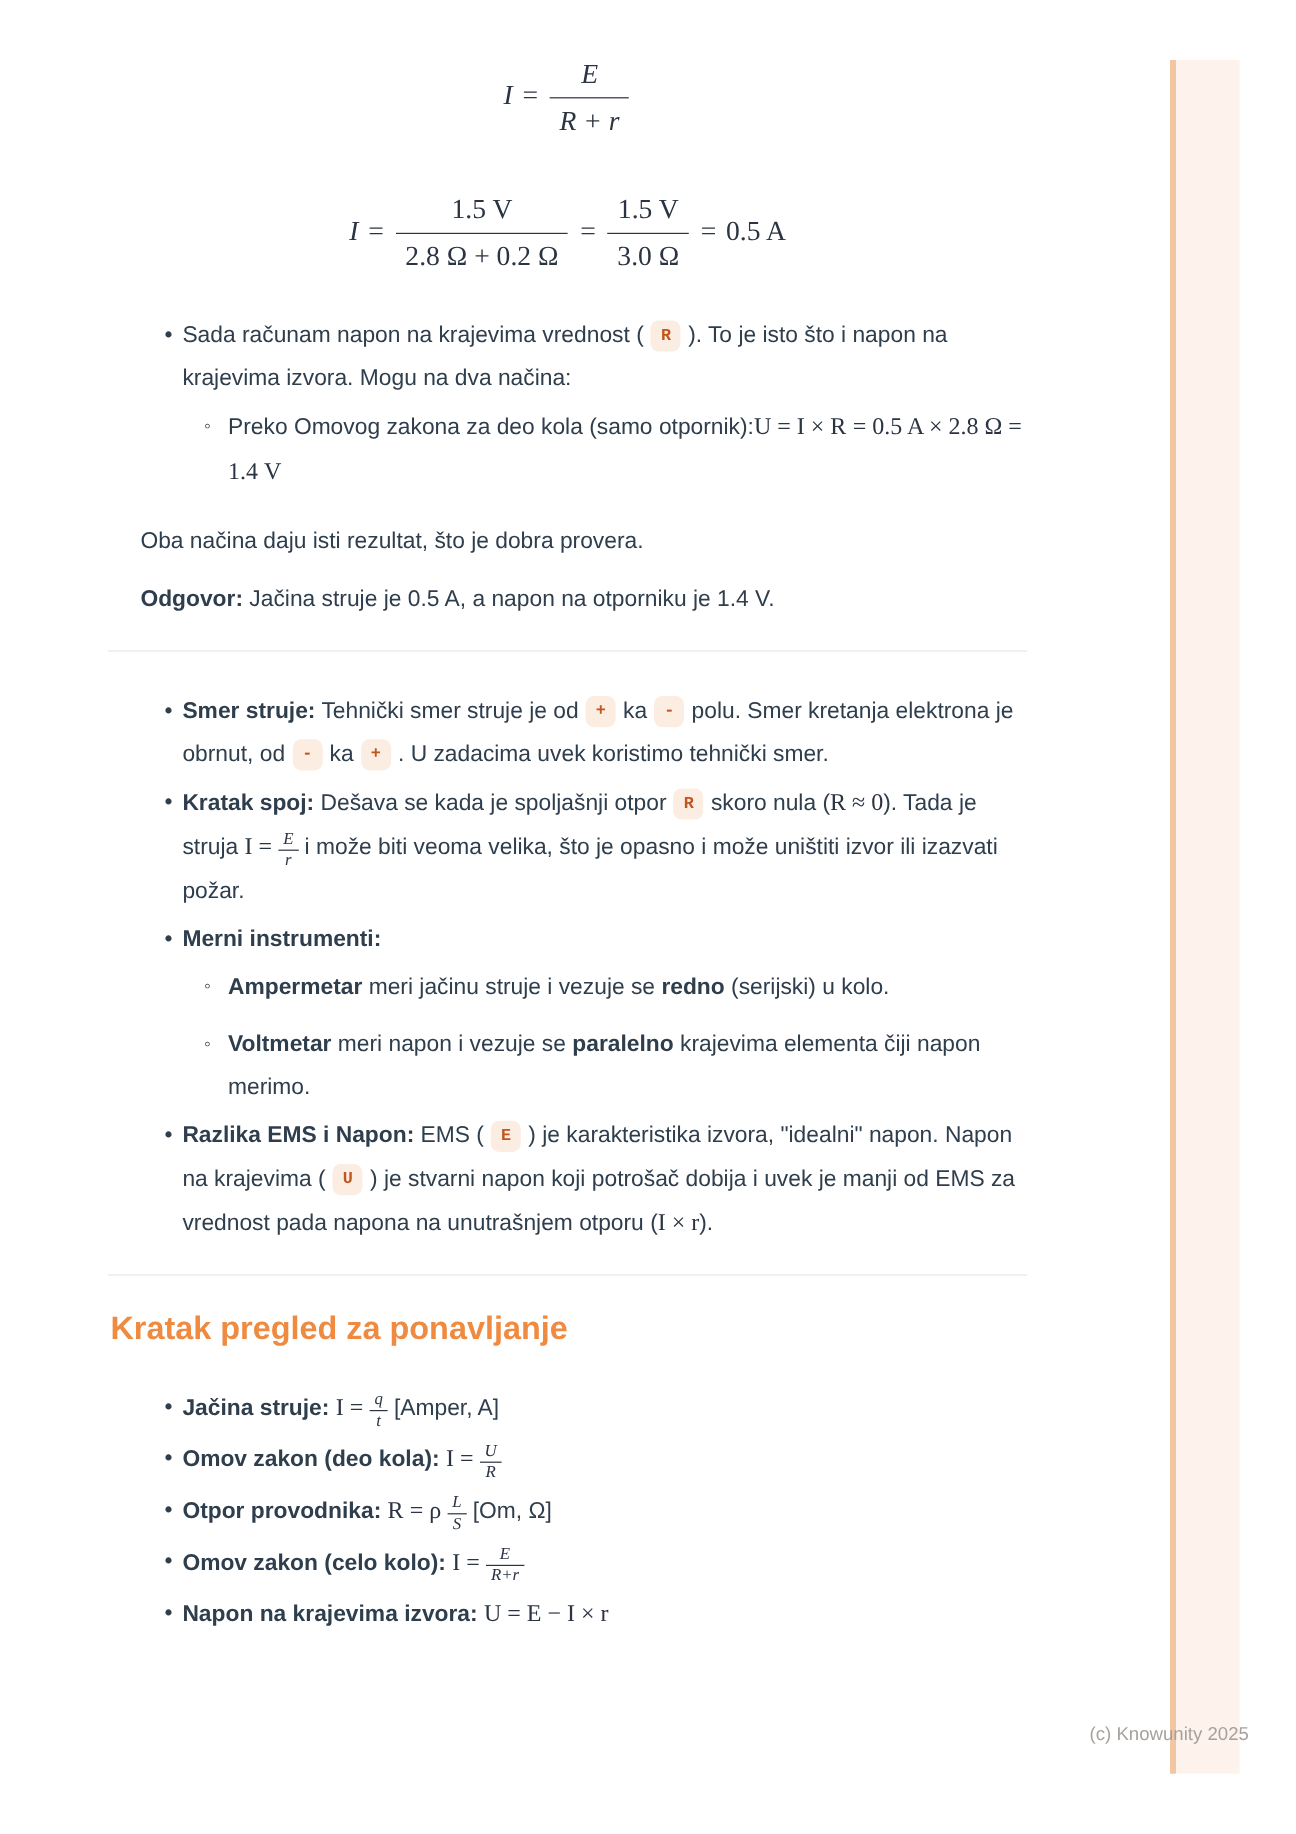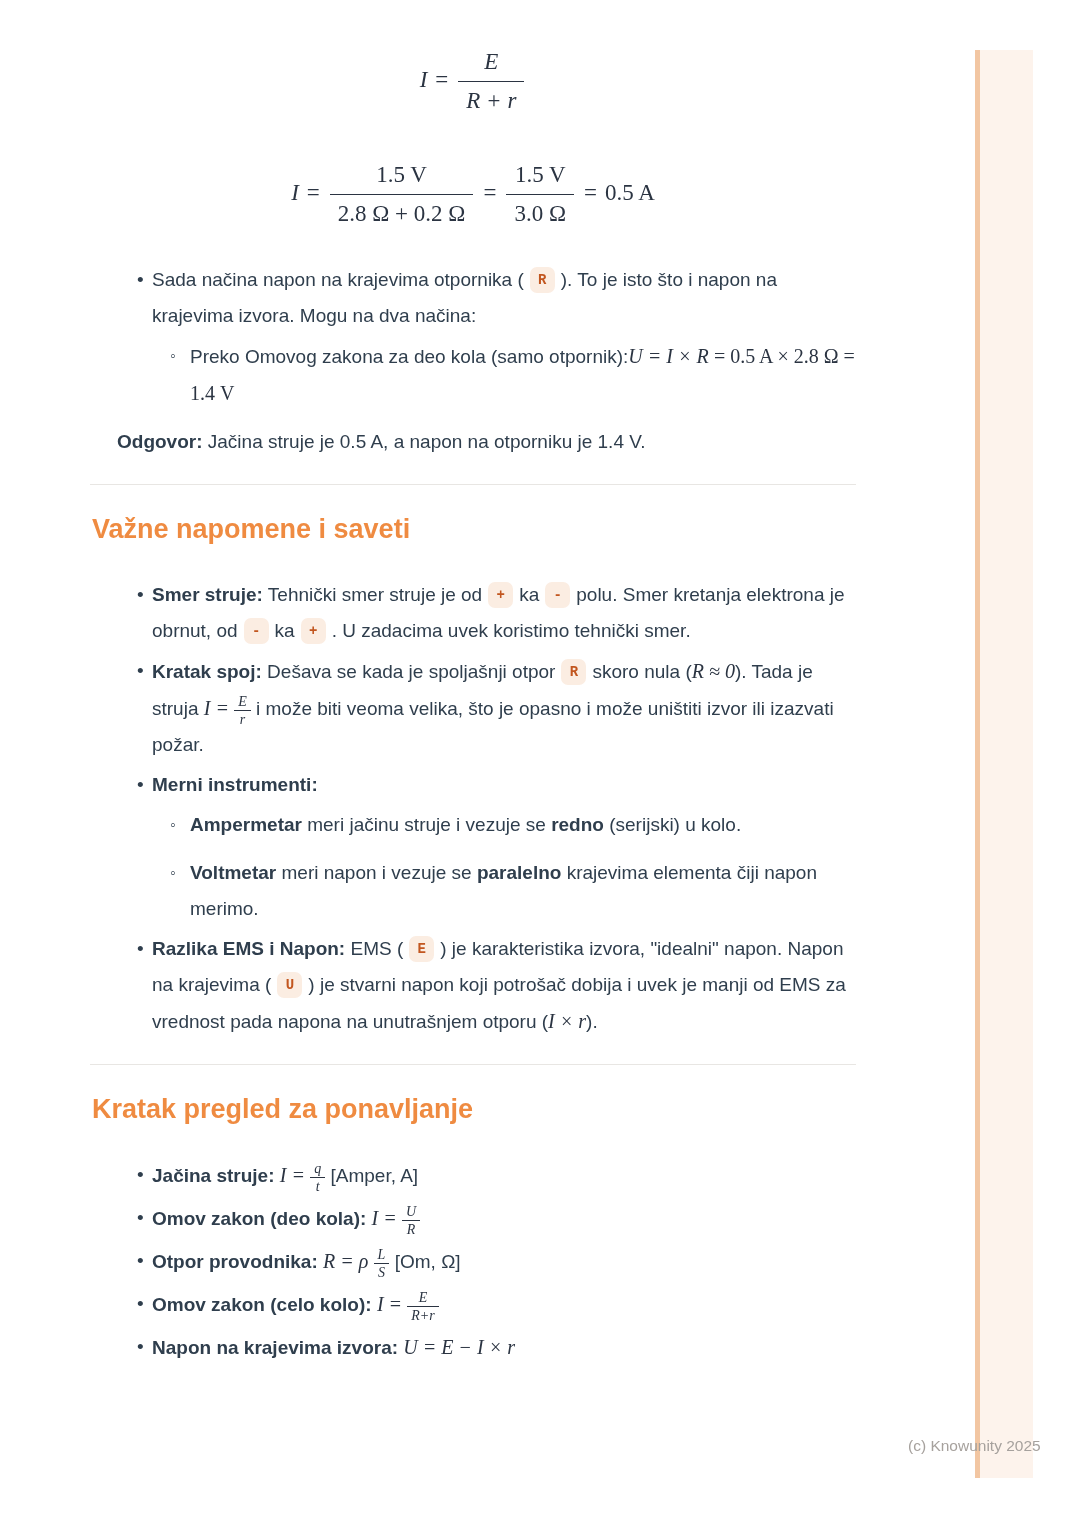--- a/index.html
+++ b/index.html
@@ -40,21 +40,21 @@
   }
   .dmath.f1{margin-top:46px;}
   .dmath.f2{margin-top:42px;}
   .dmath .var{font-style:italic;}
   .dmath .eq{margin:0 8px;}
   .frac{display:inline-block;vertical-align:middle;text-align:center;padding:0 2px;}
   .frac .num{display:block;padding:1px 8px 4px;}
   .frac .den{display:block;padding:4px 8px 1px;border-top:1.6px solid currentColor;}
 
   
-  .m{font-family:"Liberation Serif",serif;font-style:italic;font-size:20px;color:var(--math-ink);}
+  .m{font-family:"Liberation Serif",serif;font-size:20px;color:var(--math-ink);}
   .m.up{font-style:normal;}
   .sfrac{
     display:inline-block;text-align:center;vertical-align:-9px;
     font-family:"Liberation Serif",serif;font-style:italic;
     font-size:14px;line-height:15px;color:var(--math-ink);
   }
   .sfrac .num{display:block;padding:0 4px 1px;border-bottom:1.3px solid currentColor;}
   .sfrac .den{display:block;padding:1px 4px 0;}
 
   
@@ -106,35 +106,35 @@
   <div class="dmath f1">
     <span class="var">I</span><span class="eq">=</span><span class="frac"><span class="num var">E</span><span class="den var">R + r</span></span>
   </div>
 
   <div class="dmath f2">
     <span class="var">I</span><span class="eq">=</span><span class="frac"><span class="num">1.5 V</span><span class="den">2.8 Ω + 0.2 Ω</span></span><span class="eq">=</span><span class="frac"><span class="num">1.5 V</span><span class="den">3.0 Ω</span></span><span class="eq">=</span><span>0.5 A</span>
   </div>
 
   <ul class="l1">
     <li>
-      <span>Sada načina napon na krajevima otpornika (</span><span class="kbd">R</span><span>). To je isto što i napon na krajevima izvora. Mogu na dva načina:</span>
+      <span>Sada računam napon na krajevima vrednost (</span><span class="kbd">R</span><span>). To je isto što i napon na krajevima izvora. Mogu na dva načina:</span>
       <ul class="l2">
         <li>
           <span>Preko Omovog zakona za deo kola (samo otpornik):</span><span class="m">U = I × R</span> <span class="m up">= 0.5 A × 2.8 Ω = 1.4 V</span>
         </li>
       </ul>
     </li>
   </ul>
 
+  <p class="pind">Oba načina daju isti rezultat, što je dobra provera.</p>
 
   <p class="pind ans"><b>Odgovor:</b> <span>Jačina struje je 0.5 A, a napon na otporniku je 1.4 V.</span></p>
 
   <hr class="divider">
 
-  <h2>Važne napomene i saveti</h2>
 
   <ul class="l1 tight">
     <li>
       <b>Smer struje:</b> <span>Tehnički smer struje je od</span><span class="kbd">+</span><span>ka</span><span class="kbd">-</span><span>polu. Smer kretanja elektrona je obrnut, od</span><span class="kbd">-</span><span>ka</span><span class="kbd">+</span><span>. U zadacima uvek koristimo tehnički smer.</span>
     </li>
     <li>
       <b>Kratak spoj:</b> <span>Dešava se kada je spoljašnji otpor</span><span class="kbd">R</span><span>skoro nula (</span><span class="m">R ≈ 0</span><span>). Tada je struja</span> <span class="m">I =</span> <span class="sfrac"><span class="num">E</span><span class="den">r</span></span> <span>i može biti veoma velika, što je opasno i može uništiti izvor ili izazvati požar.</span>
     </li>
     <li>
       <b>Merni instrumenti:</b>

